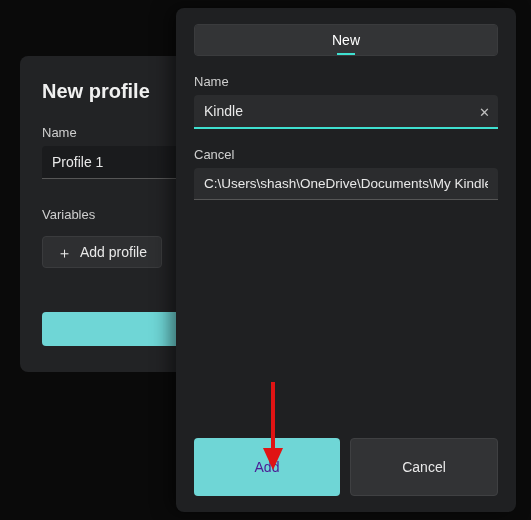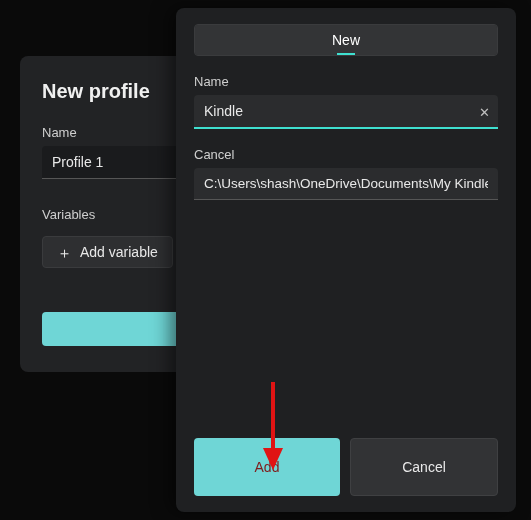--- a/index.html
+++ b/index.html
@@ -155,21 +155,21 @@
     text-overflow: clip;
   }
   .spacer { flex: 1; }
   .btn-row { display: flex; gap: 10px; }
   .btn-add {
     flex: 1;
     background: #6fd6d6;
     border: none;
     border-radius: 4px;
     padding: 8px 0;
-    color: #7f1d1d;
+    color: #4c1d95;
     font-size: 14px;
     cursor: pointer;
   }
   .btn-cancel {
     flex: 1;
     background: #323335;
     border: 1px solid #3f4042;
     border-radius: 4px;
     padding: 20px 0;
     color: #e8e8e8;
@@ -188,21 +188,21 @@
 <div class="back-panel">
   <h2>New profile</h2>
 
   <div class="field-lbl">Name</div>
   <input class="field-input" value="Profile 1" style="">
 
   <div class="section-lbl">Variables</div>
 
   <button class="add-var-btn">
     <span class="plus-ic">＋</span>
-    <span>Add variable</span>
+    <span>Add profile</span>
   </button>
 
   <button class="save-btn">Save</button>
 </div>
 
 <div class="front-panel">
   <div class="tabs">
     <div class="tab active">New</div>
   </div>
 

